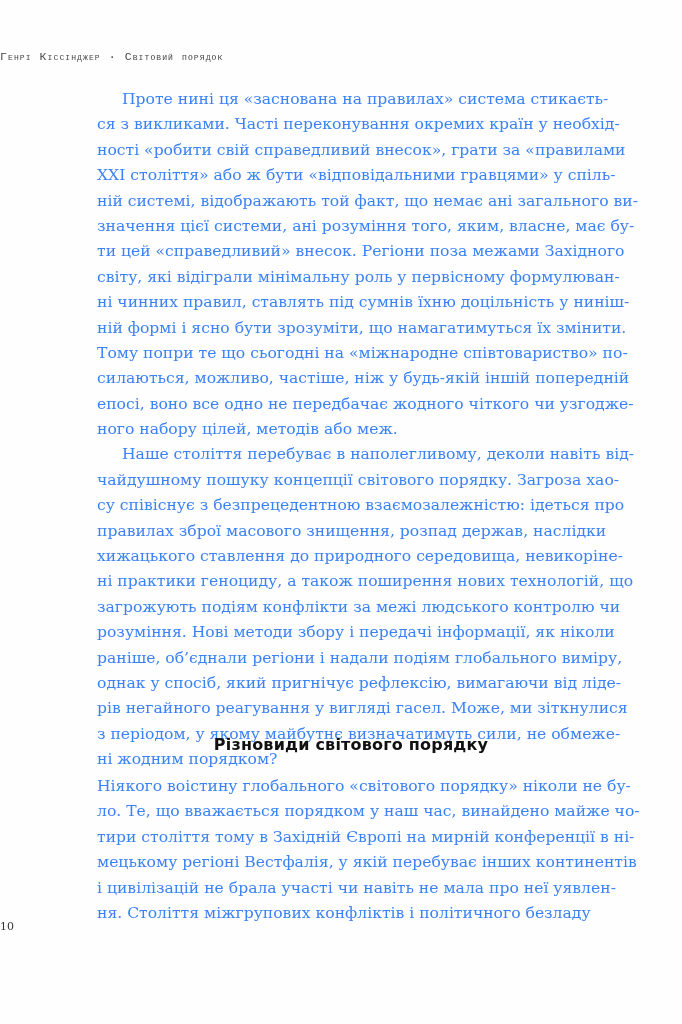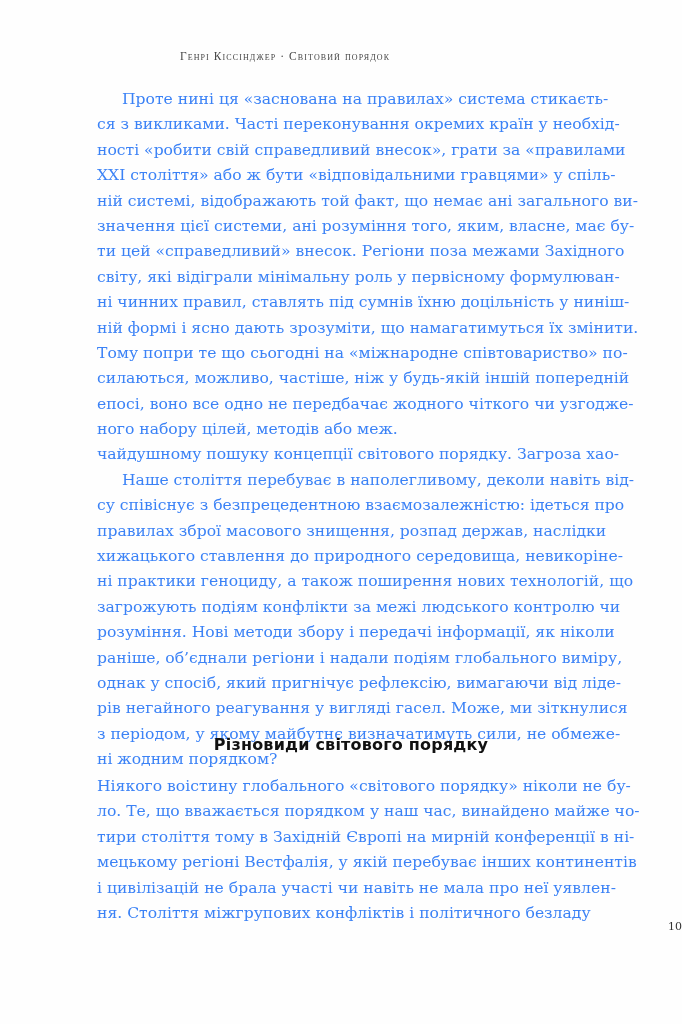--- a/index.html
+++ b/index.html
@@ -1,20 +1,20 @@
 <!DOCTYPE html>
 <html><head>
 <meta charset="utf-8">
 <style>
   html, body { margin: 0; padding: 0; background: #ffffff; }
   body { width: 682px; height: 1024px; position: relative; overflow: hidden; }
   .page { position: absolute; left: 0; top: 0; width: 682px; height: 1024px; background: #fefefe; }
   .running-head {
-    position: absolute; left: 0; width: 570px; top: 50px; text-align: center;
-    font-family: Liberation Serif, serif; font-size: 11.5px; letter-spacing: 1.1px;
+    position: absolute; left: 0; width: 570px; top: 50px; text-align: left;
+    font-family: Liberation Mono, monospace; font-size: 11.5px; letter-spacing: 1.1px;
     color: #444; font-variant: small-caps;
   }
   .body-text {
     position: absolute; left: 97px; width: 488px;
     font-family: "DejaVu Serif", serif; font-size: 15.6px; color: #3b82f6;
   }
   .line {
     display: block; height: 25.4px; line-height: 25.4px; white-space: nowrap;
     text-align: justify; text-align-last: justify;
   }
@@ -22,50 +22,50 @@
   .line.indent { padding-left: 25px; }
   #block1 { top: 87px; }
   #block2 { top: 774px; }
   .section-heading {
     position: absolute; left: 0; width: 682px; top: 735px; text-align: center;
     font-family: "DejaVu Sans", sans-serif; font-weight: bold; font-size: 16px; color: #111;
     letter-spacing: 0.2px;
     padding-left: 10px;
   }
   .folio {
-    position: absolute; left: 0; width: 682px; top: 920px; text-align: right;
+    position: absolute; left: 0; width: 682px; top: 920px; text-align: left;
     font-family: "DejaVu Serif", serif; font-size: 11px; color: #333;
   }
 </style>
 </head>
 <body>
 
 <div class="page">
   <div class="running-head">Генрі Кіссінджер · Світовий порядок</div>
 
   <div class="body-text" id="block1">
     <div id="p-top-0">
         <span class="line indent">Проте нині ця «заснована на правилах» система стикаєть-</span>
         <span class="line">ся з викликами. Часті переконування окремих країн у необхід-</span>
         <span class="line">ності «робити свій справедливий внесок», грати за «правилами</span>
         <span class="line">XXI століття» або ж бути «відповідальними гравцями» у спіль-</span>
         <span class="line">ній системі, відображають той факт, що немає ані загального ви-</span>
         <span class="line">значення цієї системи, ані розуміння того, яким, власне, має бу-</span>
         <span class="line">ти цей «справедливий» внесок. Регіони поза межами Західного</span>
         <span class="line">світу, які відіграли мінімальну роль у первісному формулюван-</span>
         <span class="line">ні чинних правил, ставлять під сумнів їхню доцільність у ниніш-</span>
-        <span class="line">ній формі і ясно дають зрозуміти, що намагатимуться їх змінити.</span>
+        <span class="line">ній формі і ясно бути зрозуміти, що намагатимуться їх змінити.</span>
         <span class="line">Тому попри те що сьогодні на «міжнародне співтовариство» по-</span>
         <span class="line">силаються, можливо, частіше, ніж у будь-якій іншій попередній</span>
         <span class="line">епосі, воно все одно не передбачає жодного чіткого чи узгодже-</span>
         <span class="line last">ного набору цілей, методів або меж.</span>
       </div>
     <div id="p-top-1">
+        <span class="line indent">Наше століття перебуває в наполегливому, деколи навіть від-</span>
         <span class="line">чайдушному пошуку концепції світового порядку. Загроза хао-</span>
-        <span class="line indent">Наше століття перебуває в наполегливому, деколи навіть від-</span>
         <span class="line">су співіснує з безпрецедентною взаємозалежністю: ідеться про</span>
         <span class="line">правилах зброї масового знищення, розпад держав, наслідки</span>
         <span class="line">хижацького ставлення до природного середовища, невикоріне-</span>
         <span class="line">ні практики геноциду, а також поширення нових технологій, що</span>
         <span class="line">загрожують подіям конфлікти за межі людського контролю чи</span>
         <span class="line">розуміння. Нові методи збору і передачі інформації, як ніколи</span>
         <span class="line">раніше, об’єднали регіони і надали подіям глобального виміру,</span>
         <span class="line">однак у спосіб, який пригнічує рефлексію, вимагаючи від ліде-</span>
         <span class="line">рів негайного реагування у вигляді гасел. Може, ми зіткнулися</span>
         <span class="line">з періодом, у якому майбутнє визначатимуть сили, не обмеже-</span>

